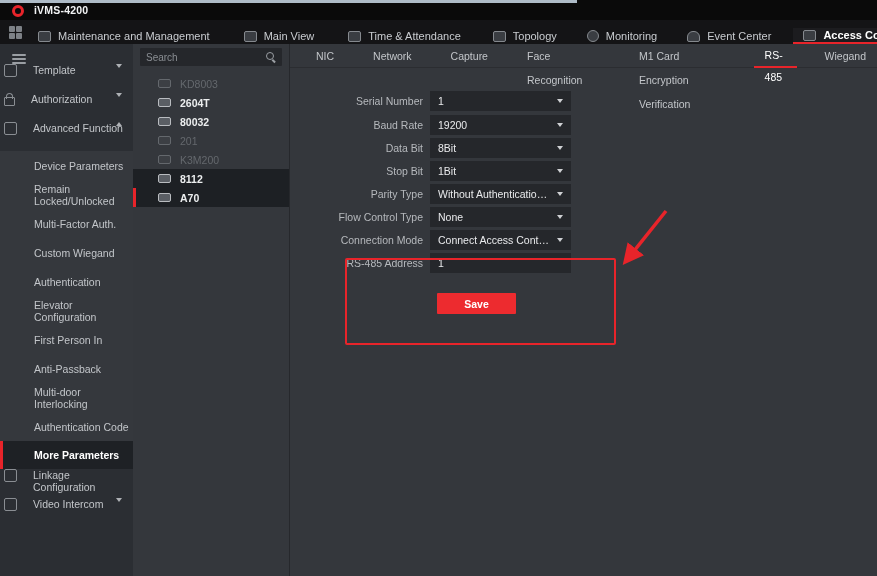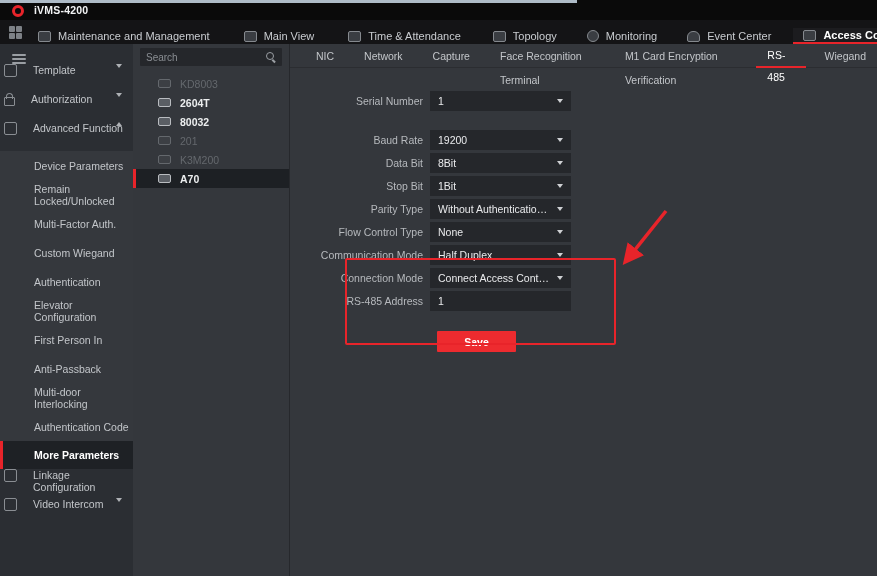--- a/index.html
+++ b/index.html
@@ -76,28 +76,28 @@
   .dev-row { height:19px; display:flex; align-items:center; padding-left:25px; gap:9px; color:#eceeef;
              font-weight:bold; font-size:10.5px; cursor:pointer; position:relative; }
   .dev-row .d-icon { width:13px; height:9px; border:1px solid #b9bcc0; border-radius:2px; background:#5a5e64; flex:0 0 auto; }
   .dev-row.dim { color:#64686d; font-weight:normal; }
   .dev-row.dim .d-icon { border-color:#64686d; background:#3c3f44; }
   .dev-row.block { background:#1d2024; }
   .dev-row.selected:before { content:""; position:absolute; left:0; top:0; width:3px; height:100%; background:#e8242a; }
 
   
   .content { flex:1; background:#34373c; position:relative; }
-  .subtabs { height:24px; display:flex; align-items:center; padding-left:15px; gap:8px;
+  .subtabs { height:24px; display:flex; align-items:center; padding-left:15px; gap:17px;
              border-bottom:1px solid #2b2d31; }
   .subtab { padding:0 11px; height:24px; line-height:24px; color:#c3c6ca; font-size:10.5px; cursor:pointer; }
   .subtab.active { color:#ffffff; border-bottom:2px solid #e8242a; line-height:22px; }
 
   .form { padding-top:23px; }
   .frow { display:flex; align-items:center; height:20px; margin-bottom:3px; }
-  .frow.gap-after { margin-bottom:19px; }
+  .frow.gap-after { margin-bottom:4px; }
   .flabel { width:140px; text-align:right; color:#b6b9bd; padding-right:7px; flex:0 0 auto; }
   .ffield { width:141px; height:20px; background:#25272b; color:#e9eaec; display:flex; align-items:center;
             padding:0 8px; position:relative; font-size:10.5px; white-space:nowrap; overflow:hidden; cursor:pointer; }
   .ffield .val { overflow:hidden; text-overflow:ellipsis; flex:1; }
   .ffield .dd { width:0; height:0; border-left:3.5px solid transparent; border-right:3.5px solid transparent;
                 border-top:4px solid #cfd1d4; margin-left:5px; flex:0 0 auto; }
   .ffield.focused { border:1px solid #c8cacd; }
   .ffield.plain { cursor:text; }
 
   .save-btn { margin:20px 0 0 147px; width:79px; height:21px; background:#ed2b2f; color:#ffffff;
@@ -248,20 +248,24 @@
         <span class="d-icon"></span>
         <span>80032</span>
       </div>
       <div class="dev-row dim">
         <span class="d-icon"></span>
         <span>201</span>
       </div>
       <div class="dev-row dim">
         <span class="d-icon"></span>
         <span>K3M200</span>
+      </div>
+      <div class="dev-row block">
+        <span class="d-icon"></span>
+        <span>8112</span>
       </div>
       <div class="dev-row block selected">
         <span class="d-icon"></span>
         <span>A70</span>
       </div>
     </div>
   </div>
 
   <div class="content">
     <div class="subtabs">
@@ -311,27 +315,20 @@
         </div>
       </div>
       <div class="frow">
         <span class="flabel">Flow Control Type</span>
         <div class="ffield">
           <span class="val">None</span>
           <span class="dd"></span>
         </div>
       </div>
       <div class="frow">
-        <span class="flabel">Communication Mode</span>
-        <div class="ffield">
-          <span class="val">Half Duplex</span>
-          <span class="dd"></span>
-        </div>
-      </div>
-      <div class="frow">
         <span class="flabel">Connection Mode</span>
         <div class="ffield">
           <span class="val">Connect Access Control Device</span>
           <span class="dd"></span>
         </div>
       </div>
       <div class="frow">
         <span class="flabel">RS-485 Address</span>
         <div class="ffield plain">
           <span class="val">1</span>

